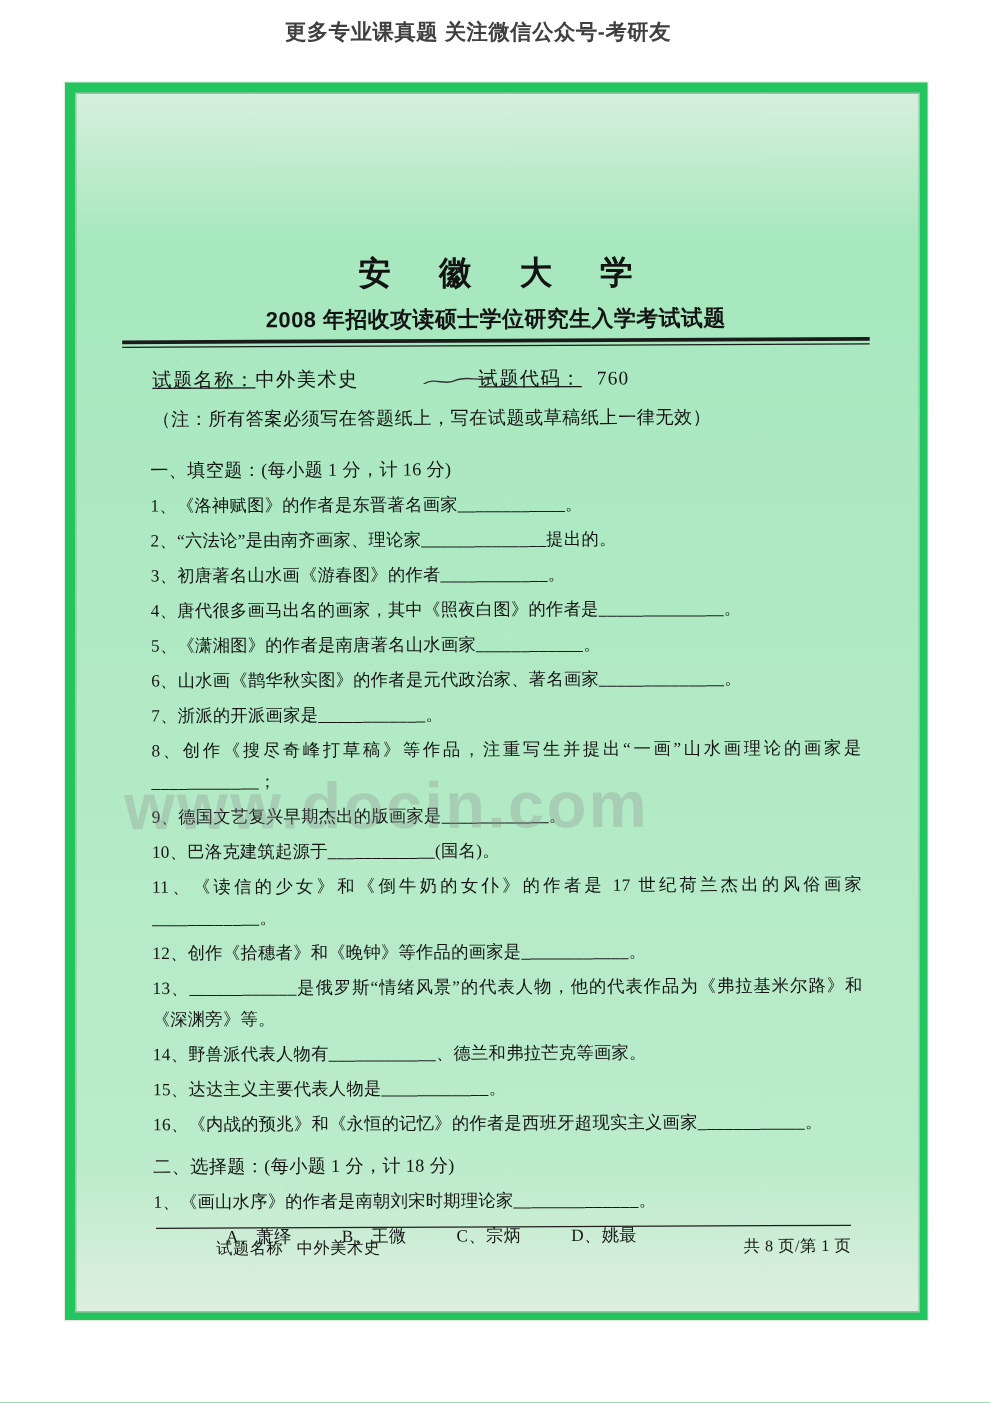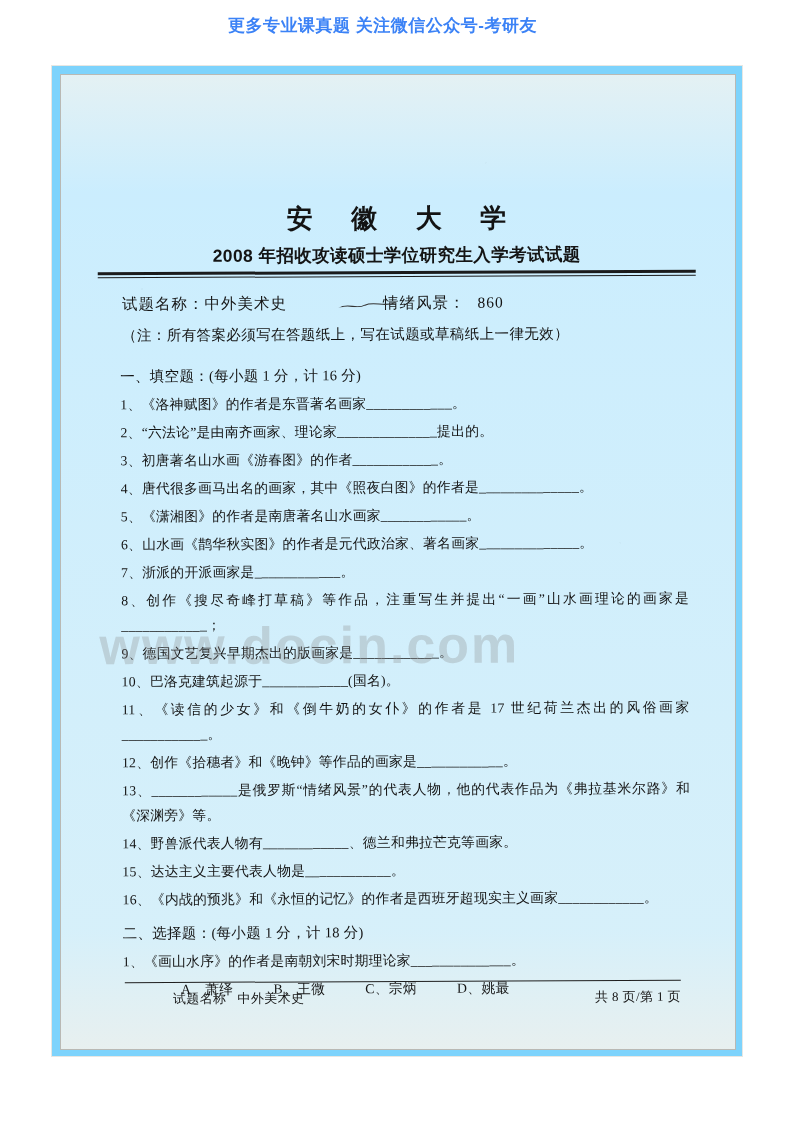--- a/index.html
+++ b/index.html
@@ -25,33 +25,33 @@
     height: 48px;
     background: #ffffff;
   }
   .banner-text {
     position: absolute;
     left: 228px;
     top: 14px;
     font-family: "Liberation Sans", "DejaVu Sans", sans-serif;
     font-weight: bold;
     font-size: 17px;
-    color: #3b82f6;
+    color: #404040;
     letter-spacing: 0.5px;
     white-space: nowrap;
   }
 
   
   .scan {
     position: absolute;
     left: 52px;
     top: 66px;
     width: 690px;
     height: 990px;
-    background: #7dd3fc;
+    background: #22c55e;
     box-shadow: 0 0 0 1px #e7e7e3;
   }
   .scan-inner {
     position: absolute;
     left: 8px;
     top: 8px;
     width: 674px;
     height: 974px;
     border: 1px solid #b9b9b4;
     background:
@@ -115,21 +115,21 @@
   
   .meta-row {
     position: absolute;
     left: 62px;
     top: 218px;
     width: 560px;
     font-size: 15.5px;
     color: #151515;
     white-space: nowrap;
   }
-  .meta-label { letter-spacing: 1px; }
+  .meta-label { letter-spacing: 1px; text-decoration: underline; }
   .meta-value { letter-spacing: 1px; }
   .meta-gap-a { display: inline-block; width: 96px; }
   .meta-gap-b { display: inline-block; width: 12px; }
   .squiggle {
     position: absolute;
     left: 278px;
     top: 222px;
     width: 58px;
     height: 10px;
     overflow: hidden;
@@ -233,21 +233,21 @@
   <div class="scan-inner">
     <div class="paper-speckle"></div>
     <div class="content-layer">
 
       <div class="university">安 徽 大 学</div>
       <div class="exam-title">2008 年招收攻读硕士学位研究生入学考试试题</div>
       <div class="rule-thick"></div>
       <div class="rule-thin"></div>
 
       <div class="meta-row">
-        <span class="meta-label">试题名称：</span><span class="meta-value">中外美术史</span><span class="meta-gap-a"></span><span class="meta-label">情绪风景：</span><span class="meta-gap-b"></span><span class="meta-value">860</span>
+        <span class="meta-label">试题名称：</span><span class="meta-value">中外美术史</span><span class="meta-gap-a"></span><span class="meta-label">试题代码：</span><span class="meta-gap-b"></span><span class="meta-value">760</span>
       </div>
 
       <div class="squiggle">
         <svg width="58" height="10" viewBox="0 0 58 10" xmlns="http://www.w3.org/2000/svg">
           <path d="M1 7 C 10 1, 18 9, 27 4 C 36 0, 46 6, 57 2" fill="none" stroke="#333" stroke-width="1.1"></path>
         </svg>
       </div>
 
       <div class="note-row">（注：所有答案必须写在答题纸上，写在试题或草稿纸上一律无效）</div>
 

